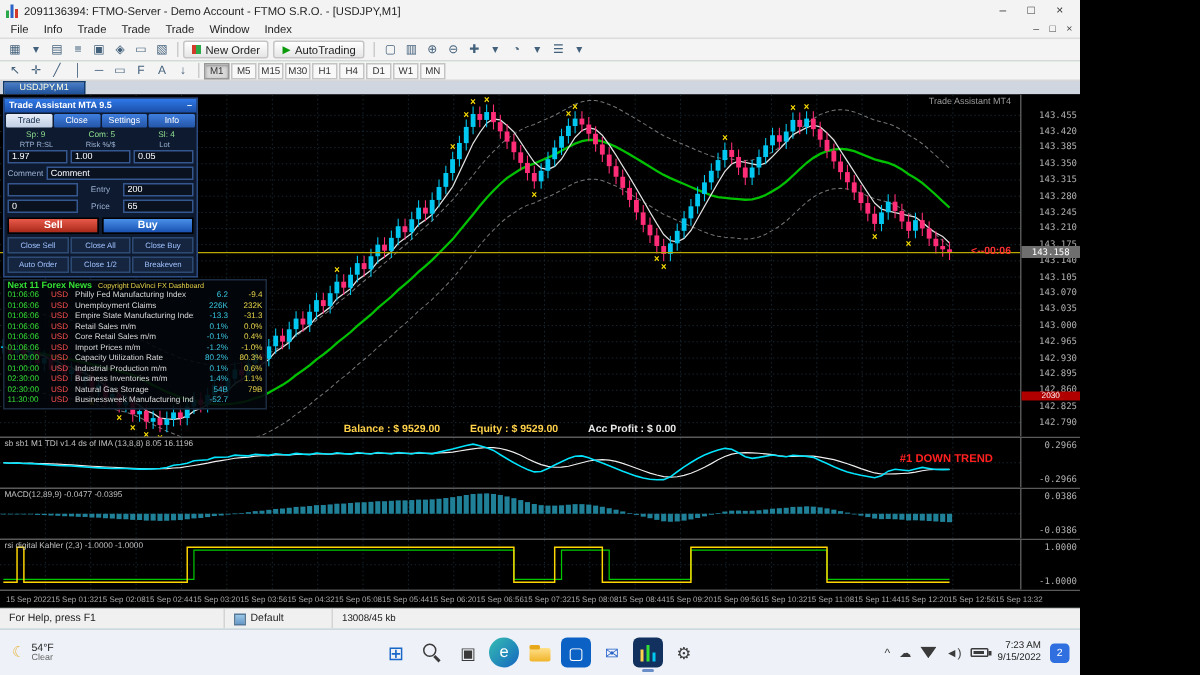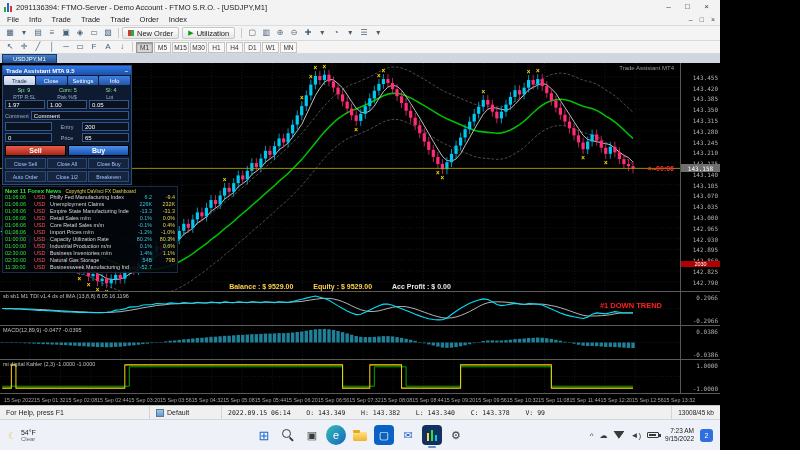--- a/index.html
+++ b/index.html
@@ -157,21 +157,21 @@
     </div>
   </div>
 
   <div class="menubar">
     <div id="menu-items">
         <span class="menu-item">File</span>
         <span class="menu-item">Info</span>
         <span class="menu-item">Trade</span>
         <span class="menu-item">Trade</span>
         <span class="menu-item">Trade</span>
-        <span class="menu-item">Order</span>
+        <span class="menu-item">Window</span>
         <span class="menu-item">Index</span>
       </div>
     <div class="child-controls">
       <span>–</span>
       <span>□</span>
       <span>×</span>
     </div>
   </div>
 
   <div class="toolbar tb1" id="toolbar1">
@@ -183,21 +183,21 @@
       <span class="tb-icon">◈</span>
       <span class="tb-icon">▭</span>
       <span class="tb-icon">▧</span>
       <span class="tb-sep"></span>
       <span class="tb-btn">
         <i class="no-ic"></i>
         <span>New Order</span>
       </span>
       <span class="tb-btn">
         <i class="play">▶</i>
-        <span>Utilization</span>
+        <span>AutoTrading</span>
       </span>
       <span class="tb-sep"></span>
       <span class="tb-icon">▢</span>
       <span class="tb-icon">▥</span>
       <span class="tb-icon">⊕</span>
       <span class="tb-icon">⊖</span>
       <span class="tb-icon">✚</span>
       <span class="tb-icon">▾</span>
       <span class="tb-icon">◔</span>
       <span class="tb-icon">▾</span>
@@ -1025,21 +1025,20 @@
         <span class="ta-label">15 Sep 13:32</span>
       </div>
   </div>
 
   <div class="statusbar">
     <span class="seg help">For Help, press F1</span>
     <span class="seg profile">
         <i class="grid-ic"></i>
         <span>Default</span>
       </span>
-    <span class="seg quote">2022.09.15 06:14    O: 143.349    H: 143.382    L: 143.340    C: 143.378    V: 99</span>
     <span class="seg kb">13008/45 kb</span>
   </div>
 
   <div class="taskbar">
     <div class="weather">
       <span class="w-icon">☾</span>
       <div>
         <div class="w-temp">54°F</div>
         <div class="w-cond">Clear</div>
       </div>

